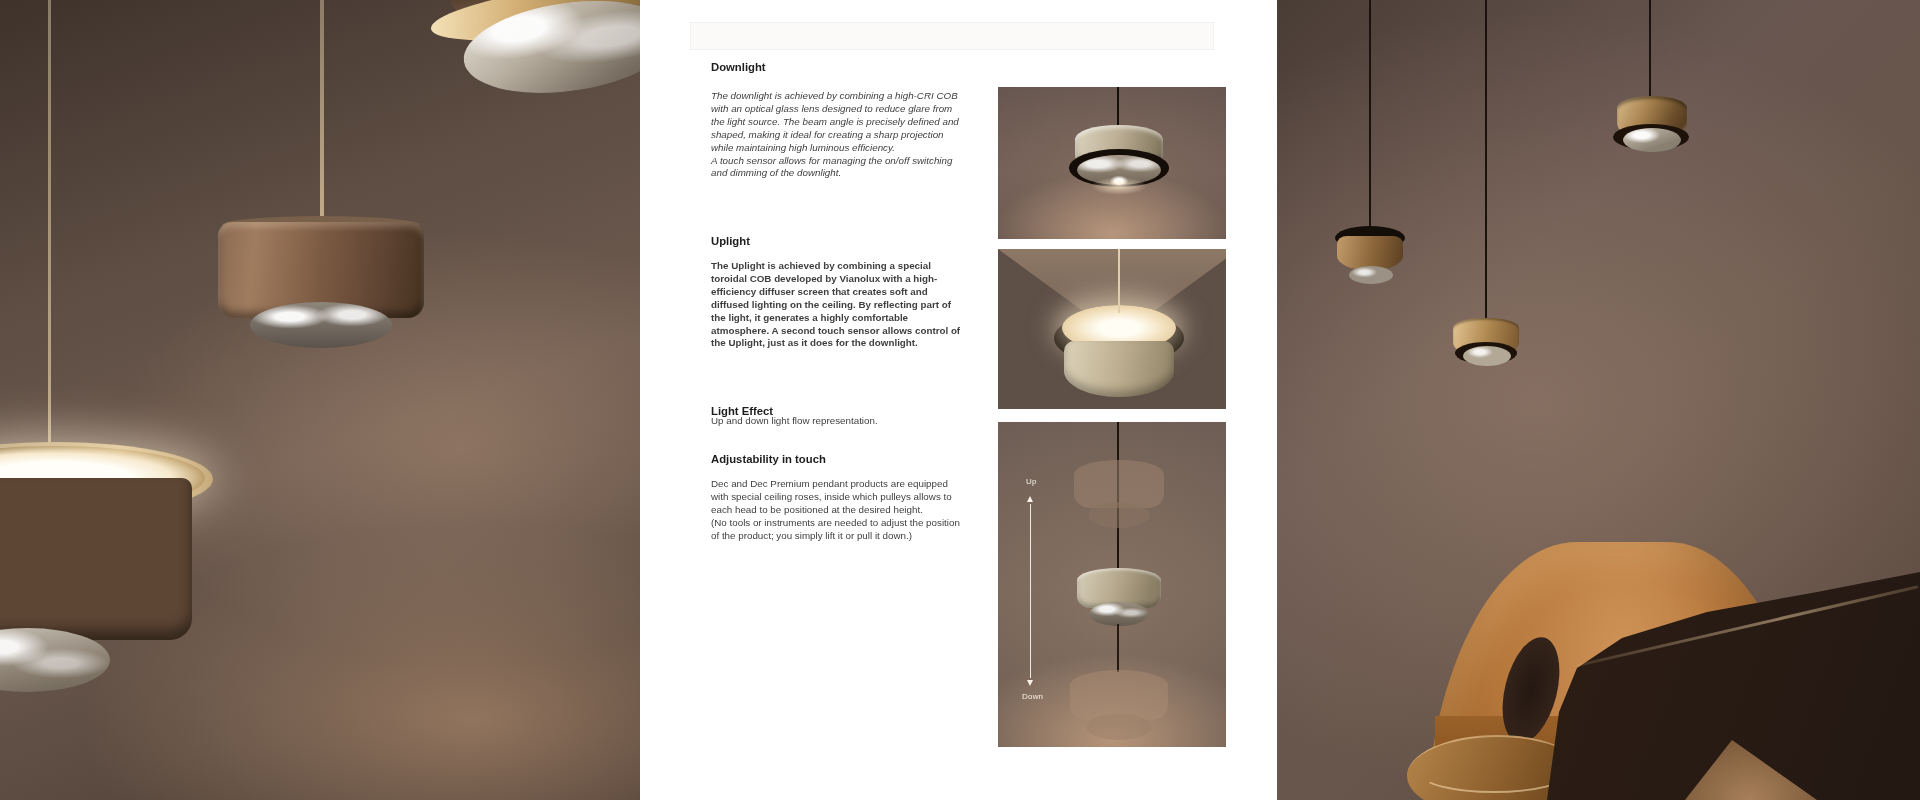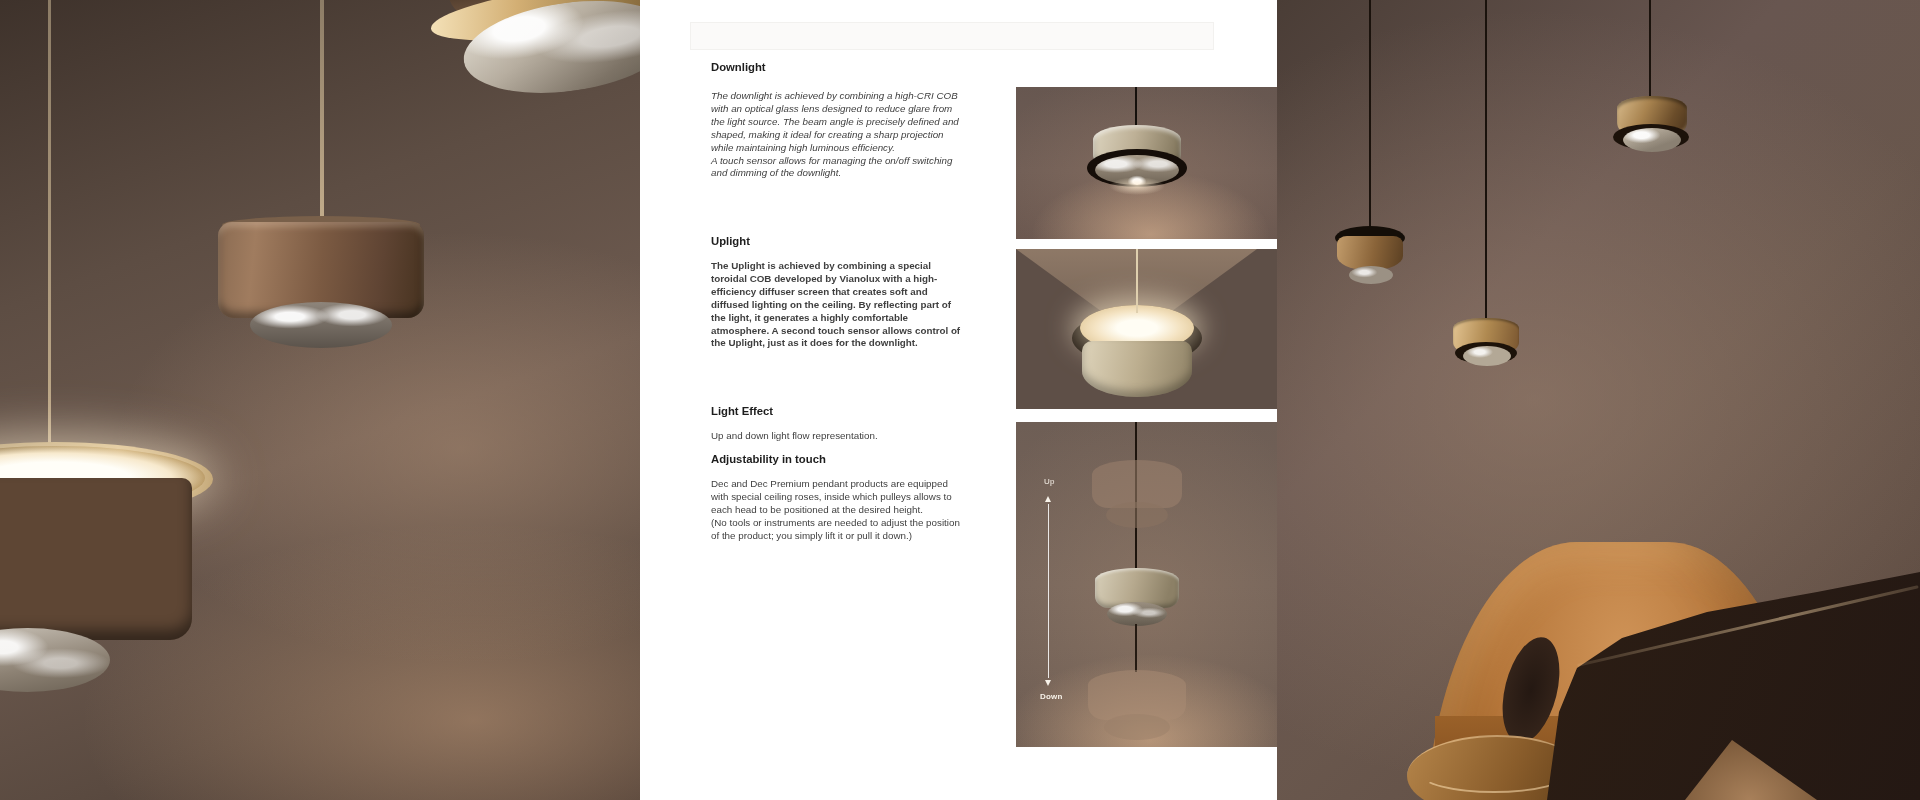--- a/index.html
+++ b/index.html
@@ -58,24 +58,24 @@
 
   
   .page{left:640px;top:0;width:637px;height:800px;background:#ffffff;overflow:hidden;}
   .page-band{left:50px;top:22px;width:522px;height:26px;background:#fbfaf9;border:1px solid #f2f1ef;}
   .sec-h{position:absolute;left:71px;width:252px;margin:0;font-size:11.3px;line-height:14px;
     font-weight:bold;color:#1d1d1d;}
   .sec-p{position:absolute;left:71px;width:252px;margin:0;font-size:9.8px;line-height:12.9px;
     color:#3f3f3f;white-space:pre-line;}
   .h0{top:60px;} .p0{top:90px;font-style:italic;}
   .h1{top:234px;} .p1{top:260px;font-weight:bold;}
-  .h2{top:404px;} .p2{top:430px;}
+  .h2{top:404px;} .p2{top:415px;}
   .h3{top:452px;} .p3{top:478px;}
 
-  .fig{position:absolute;left:336px;width:269px;overflow:hidden;}
+  .fig{position:absolute;left:318px;width:193px;overflow:hidden;padding-left:35px;}
   .fig1{top:71px;height:152px;
     background:
       radial-gradient(ellipse 170px 90px at 50% 97%, rgba(226,186,150,.60), rgba(226,186,150,0) 70%),
       radial-gradient(ellipse 210px 150px at 50% 62%, rgba(152,124,106,.45), rgba(152,124,106,0) 78%),
       linear-gradient(180deg,#675750 0%,#6f5d55 55%,#6a574f 100%);}
   .fig2{top:233px;height:160px;
     background:
       radial-gradient(ellipse 160px 130px at 50% 28%, rgba(196,164,134,.5), rgba(196,164,134,0) 72%),
       linear-gradient(180deg,#6a5a51 0%,#60514 8 40%,#564740 100%);
     background-color:#5e4f47;}
@@ -122,21 +122,21 @@
   .f3-solid-lens{left:91px;top:180px;width:60px;height:24px;border-radius:50%;
     background:
       radial-gradient(ellipse at 30% 30%, rgba(255,255,255,.9) 0 12%, rgba(255,255,255,0) 30%),
       radial-gradient(ellipse at 70% 45%, rgba(255,255,255,.6) 0 10%, rgba(255,255,255,0) 28%),
       linear-gradient(180deg,#9a8f80,#635a4e);}
   .f3-cordmid{left:119px;top:202px;width:2px;height:48px;background:#241a12;}
   .f3-ghost-bot-body{left:72px;top:248px;width:98px;height:50px;border-radius:49px 49px 16px 16px/15px;
     background:#a98c74;opacity:.5;}
   .f3-ghost-bot-lens{left:88px;top:292px;width:66px;height:26px;border-radius:50%;background:#9a7f69;opacity:.45;}
   .f3-label{position:absolute;color:#f7f2e9;font-size:8px;line-height:9px;letter-spacing:.2px;}
-  .f3-up{left:28px;top:55px;} .f3-down{left:24px;top:270px;font-weight:bold;}
+  .f3-up{left:28px;top:55px;} .f3-down{left:24px;top:270px;}
   .f3-arrow-up{left:29px;top:74px;width:0;height:0;border-left:3.5px solid transparent;
     border-right:3.5px solid transparent;border-bottom:6px solid #f7f2e9;}
   .f3-line{left:32px;top:82px;width:1px;height:174px;background:rgba(255,255,255,.85);}
   .f3-arrow-down{left:29px;top:258px;width:0;height:0;border-left:3.5px solid transparent;
     border-right:3.5px solid transparent;border-top:6px solid #f7f2e9;}
 
   
   .scene-right{left:1277px;top:0;width:643px;height:800px;overflow:hidden;
     background:
       radial-gradient(ellipse 620px 500px at 40% 50%, rgba(164,136,116,.5), rgba(164,136,116,0) 78%),

